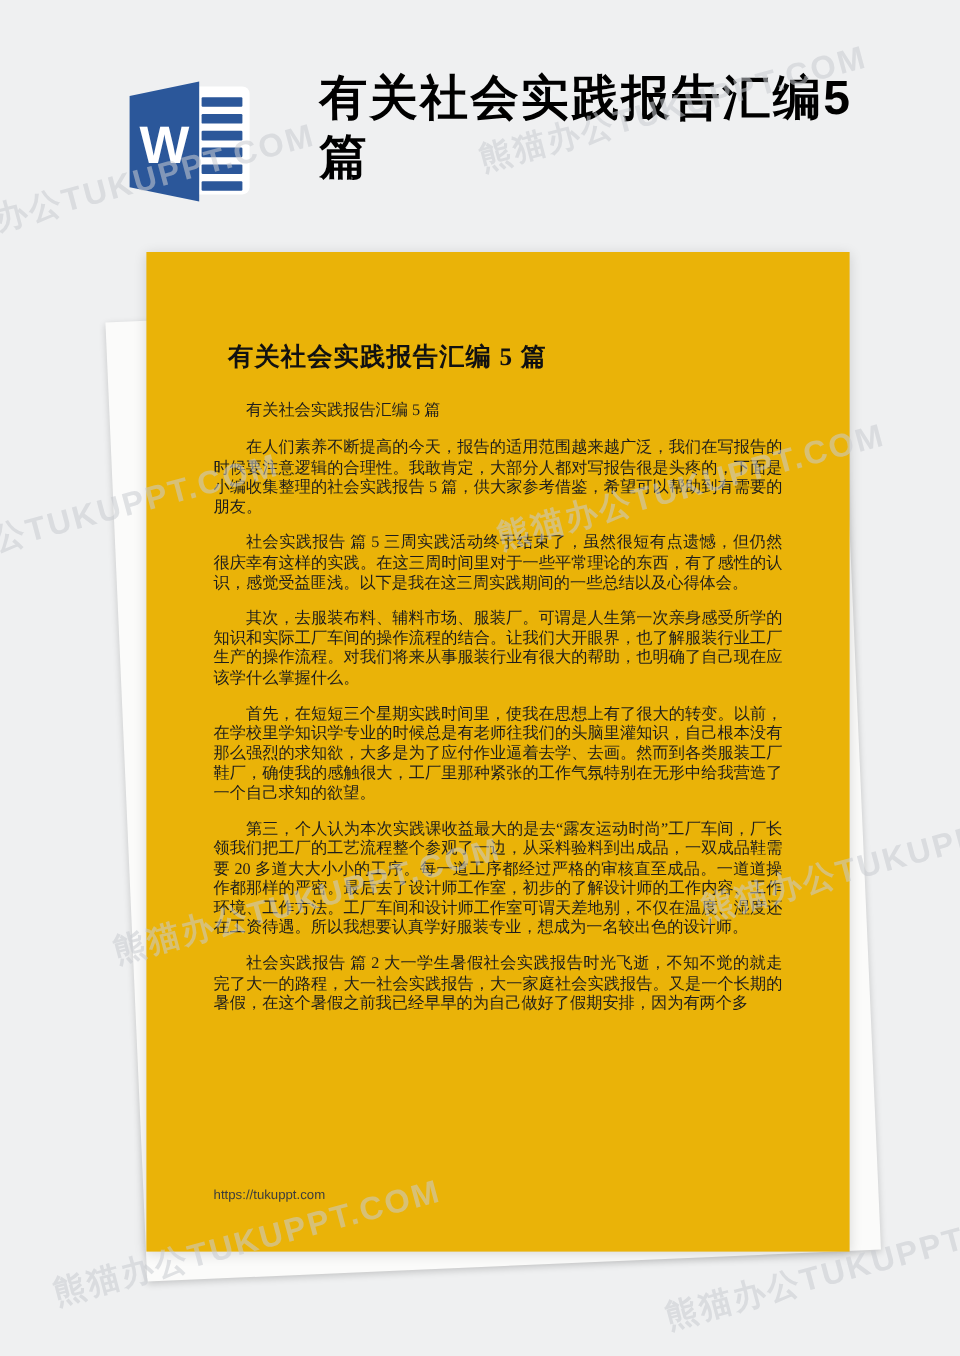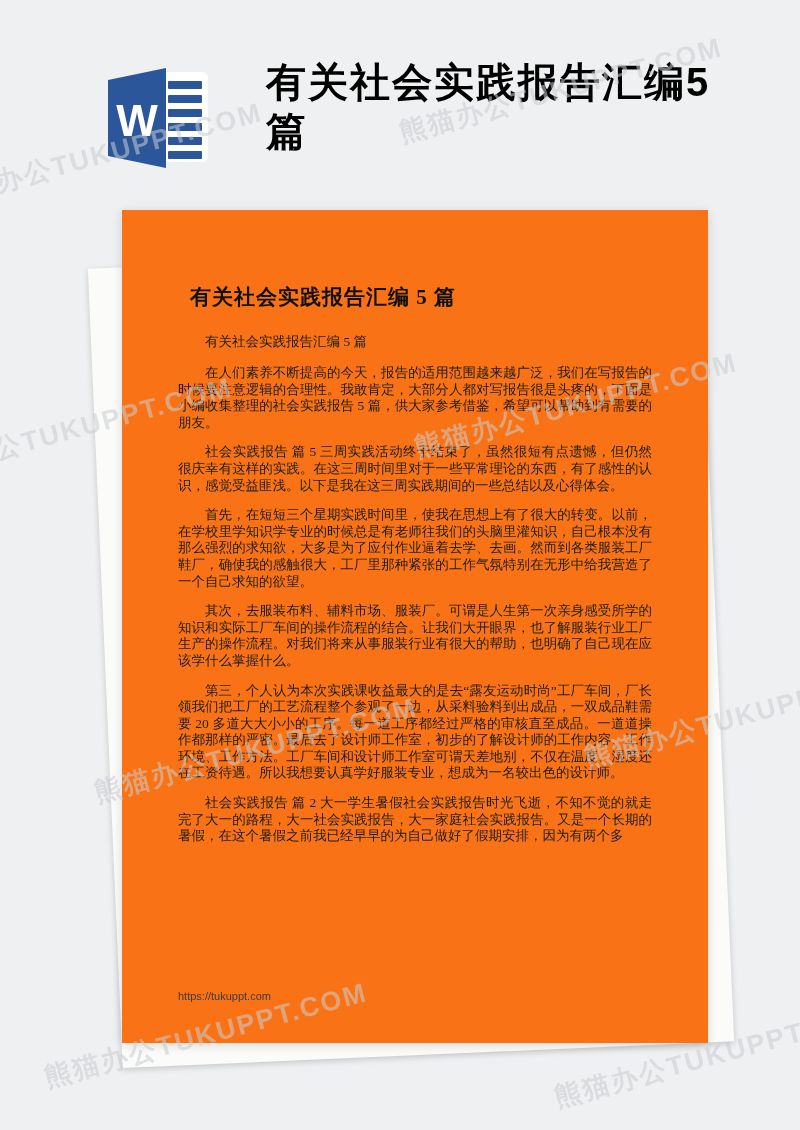--- a/index.html
+++ b/index.html
@@ -33,21 +33,21 @@
     width: 612px; height: 800px;
     background: #fbfbfa;
     transform: rotate(-2.5deg);
     box-shadow: 0 2px 6px rgba(0,0,0,0.18);
     z-index: 1;
   }
   .doc-page {
     position: absolute;
     left: 122px; top: 210px;
     width: 586px; height: 833px;
-    background: #f97316;
+    background: #eab308;
     box-shadow: 0 2px 10px rgba(0,0,0,0.14);
     z-index: 2;
     padding: 73px 56px 0 56px;
     font-family: "Liberation Serif", "DejaVu Serif", serif;
     color: #1d1d1d;
   }
   .doc-title {
     font-size: 21px;
     font-weight: 700;
     letter-spacing: 1px;
@@ -113,22 +113,22 @@
 </div>
 
 <div class="back-page"></div>
 
 <div class="doc-page">
   <div class="doc-title">有关社会实践报告汇编 5 篇</div>
   <div class="doc-subtitle">有关社会实践报告汇编 5 篇</div>
   <div class="doc-body">
     <p>在人们素养不断提高的今天，报告的适用范围越来越广泛，我们在写报告的时候要注意逻辑的合理性。我敢肯定，大部分人都对写报告很是头疼的，下面是小编收集整理的社会实践报告 5 篇，供大家参考借鉴，希望可以帮助到有需要的朋友。</p>
     <p>社会实践报告 篇 5 三周实践活动终于结束了，虽然很短有点遗憾，但仍然很庆幸有这样的实践。在这三周时间里对于一些平常理论的东西，有了感性的认识，感觉受益匪浅。以下是我在这三周实践期间的一些总结以及心得体会。</p>
+    <p>其次，去服装布料、辅料市场、服装厂。可谓是人生第一次亲身感受所学的知识和实际工厂车间的操作流程的结合。让我们大开眼界，也了解服装行业工厂生产的操作流程。对我们将来从事服装行业有很大的帮助，也明确了自己现在应该学什么掌握什么。</p>
     <p>首先，在短短三个星期实践时间里，使我在思想上有了很大的转变。以前，在学校里学知识学专业的时候总是有老师往我们的头脑里灌知识，自己根本没有那么强烈的求知欲，大多是为了应付作业逼着去学、去画。然而到各类服装工厂鞋厂，确使我的感触很大，工厂里那种紧张的工作气氛特别在无形中给我营造了一个自己求知的欲望。</p>
-    <p>其次，去服装布料、辅料市场、服装厂。可谓是人生第一次亲身感受所学的知识和实际工厂车间的操作流程的结合。让我们大开眼界，也了解服装行业工厂生产的操作流程。对我们将来从事服装行业有很大的帮助，也明确了自己现在应该学什么掌握什么。</p>
     <p>第三，个人认为本次实践课收益最大的是去“露友运动时尚”工厂车间，厂长领我们把工厂的工艺流程整个参观了一边，从采料验料到出成品，一双成品鞋需要 20 多道大大小小的工序。每一道工序都经过严格的审核直至成品。一道道操作都那样的严密。最后去了设计师工作室，初步的了解设计师的工作内容、工作环境、工作方法。工厂车间和设计师工作室可谓天差地别，不仅在温度、湿度还在工资待遇。所以我想要认真学好服装专业，想成为一名较出色的设计师。</p>
     <p>社会实践报告 篇 2 大一学生暑假社会实践报告时光飞逝，不知不觉的就走完了大一的路程，大一社会实践报告，大一家庭社会实践报告。又是一个长期的暑假，在这个暑假之前我已经早早的为自己做好了假期安排，因为有两个多</p>
   </div>
   <a class="doc-footer">https://tukuppt.com</a>
 </div>
 
 <div class="wm-layer">
     <div class="wm" style="left: -60px; top: 180px;">熊猫办公TUKUPPT.COM</div>
     <div class="wm" style="left: 400px; top: 115px;">熊猫办公TUKUPPT.COM</div>
     <div class="wm" style="left: -90px; top: 455px;">熊猫办公TUKUPPT.COM</div>

